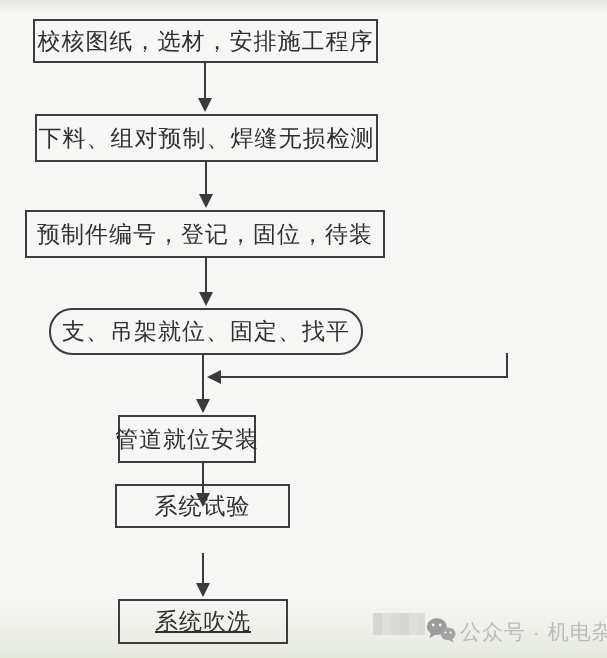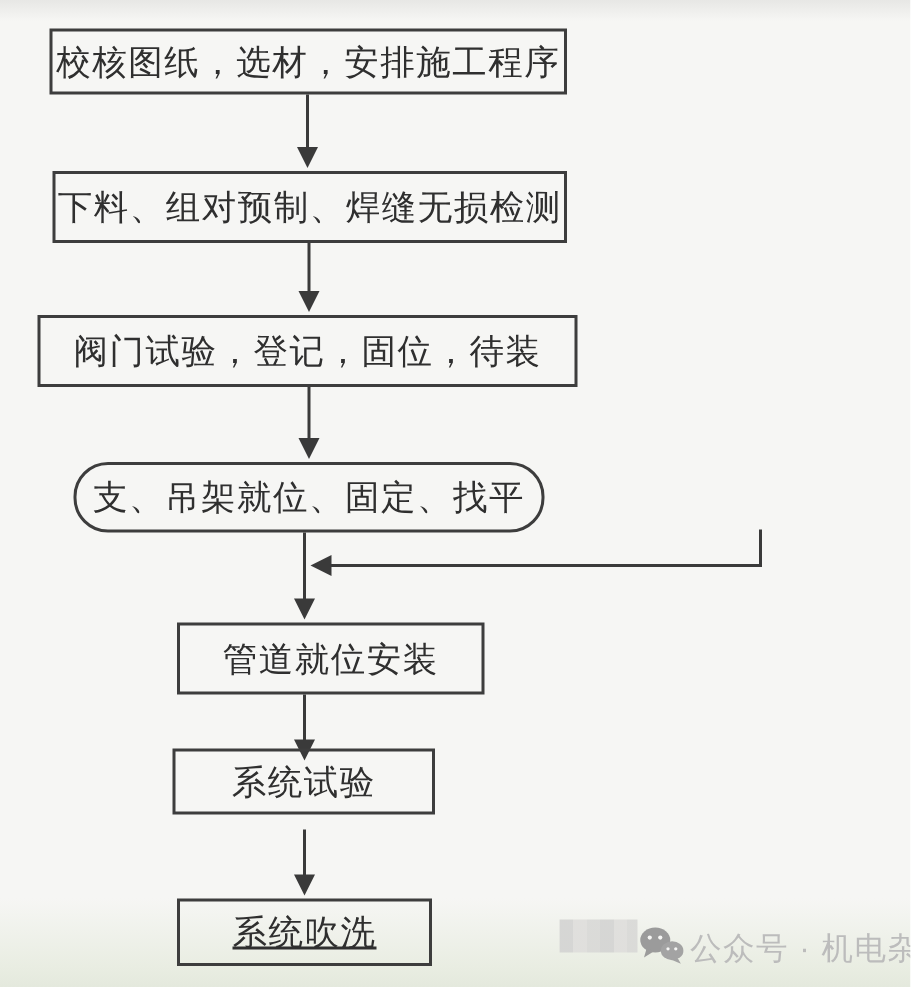--- a/index.html
+++ b/index.html
@@ -116,33 +116,33 @@
 
   <div class="node" style="left:33px;  top:19px;  width:345px; height:44px;">
     <span>校核图纸，选材，安排施工程序</span>
   </div>
 
   <div class="node" style="left:35px;  top:114px; width:343px; height:48px;">
     <span>下料、组对预制、焊缝无损检测</span>
   </div>
 
   <div class="node" style="left:25px;  top:210px; width:360px; height:48px;">
-    <span>阀门试验，登记，固位，待装</span>
+    <span>预制件编号，登记，固位，待装</span>
   </div>
 
   <div class="node" style="left:49px;  top:308px; width:314px; height:47px;border-radius:23px;">
     <span>支、吊架就位、固定、找平</span>
   </div>
 
 
-  <div class="node" style="left:118px; top:415px; width:205px; height:48px;">
+  <div class="node" style="left:118px; top:415px; width:138px; height:48px;">
     <span>管道就位安装</span>
   </div>
 
-  <div class="node" style="left:115px; top:499px; width:175px; height:44px;">
+  <div class="node" style="left:115px; top:484px; width:175px; height:44px;">
     <span>系统试验</span>
   </div>
 
   <div class="node" style="left:118px; top:599px; width:170px; height:45px;text-decoration:underline;">
     <span>系统吹洗</span>
   </div>
 
   <div class="watermark">
     <span class="mosaic"></span>
     <svg class="wechat" width="30" height="26" viewBox="0 0 36 30" xmlns="http://www.w3.org/2000/svg">

